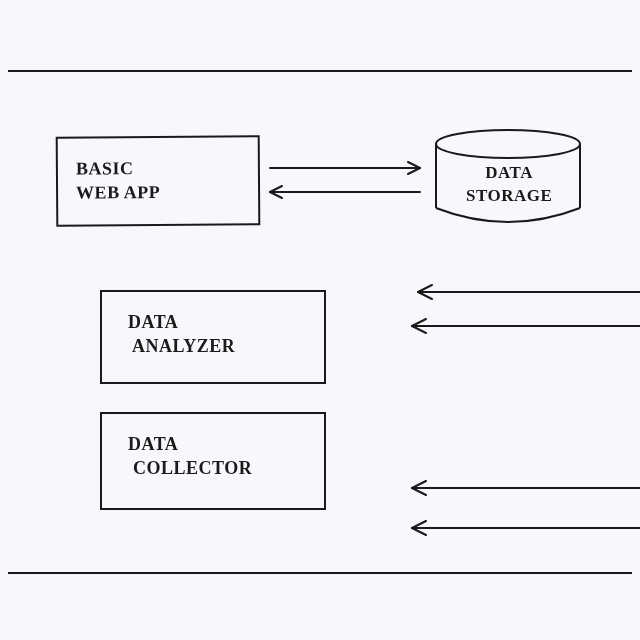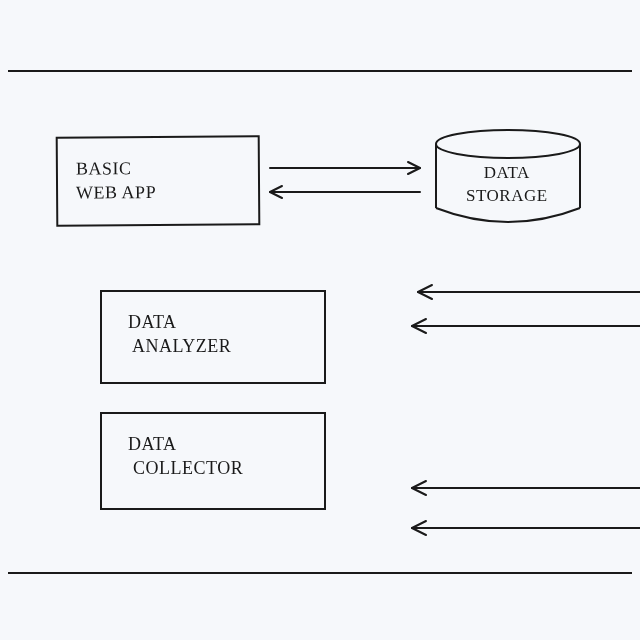--- a/index.html
+++ b/index.html
@@ -1,16 +1,16 @@
 <!DOCTYPE html>
 <html><head>
 <meta charset="utf-8">
 <style>
   html,body{margin:0;padding:0;width:640px;height:640px;background:#f6f8fb;font-family:"Comic Sans MS","Segoe Script","Bradley Hand",cursive;}
-  .canvas{position:relative;width:640px;height:576px;}
+  .canvas{position:relative;width:640px;height:576px;font-weight:bold;}
   .frame{position:absolute;left:8px;top:70px;width:624px;height:500px;border-top:2px solid #1a1a1a;border-bottom:2px solid #1a1a1a;}
   .box{position:absolute;border:2px solid #1a1a1a;background:#f6f8fb;}
   .label{font-size:18px;letter-spacing:0.5px;color:#1a1a1a;text-transform:uppercase;white-space:pre;line-height:1.35;}
   svg.overlay{position:absolute;left:0;top:0;width:640px;height:640px;pointer-events:none;}
   svg.overlay line, svg.overlay path, svg.overlay ellipse{stroke:#1a1a1a;stroke-width:2;fill:none;stroke-linecap:round;stroke-linejoin:round;}
 </style>
 </head>
 <body>
 
 <div class="canvas">

